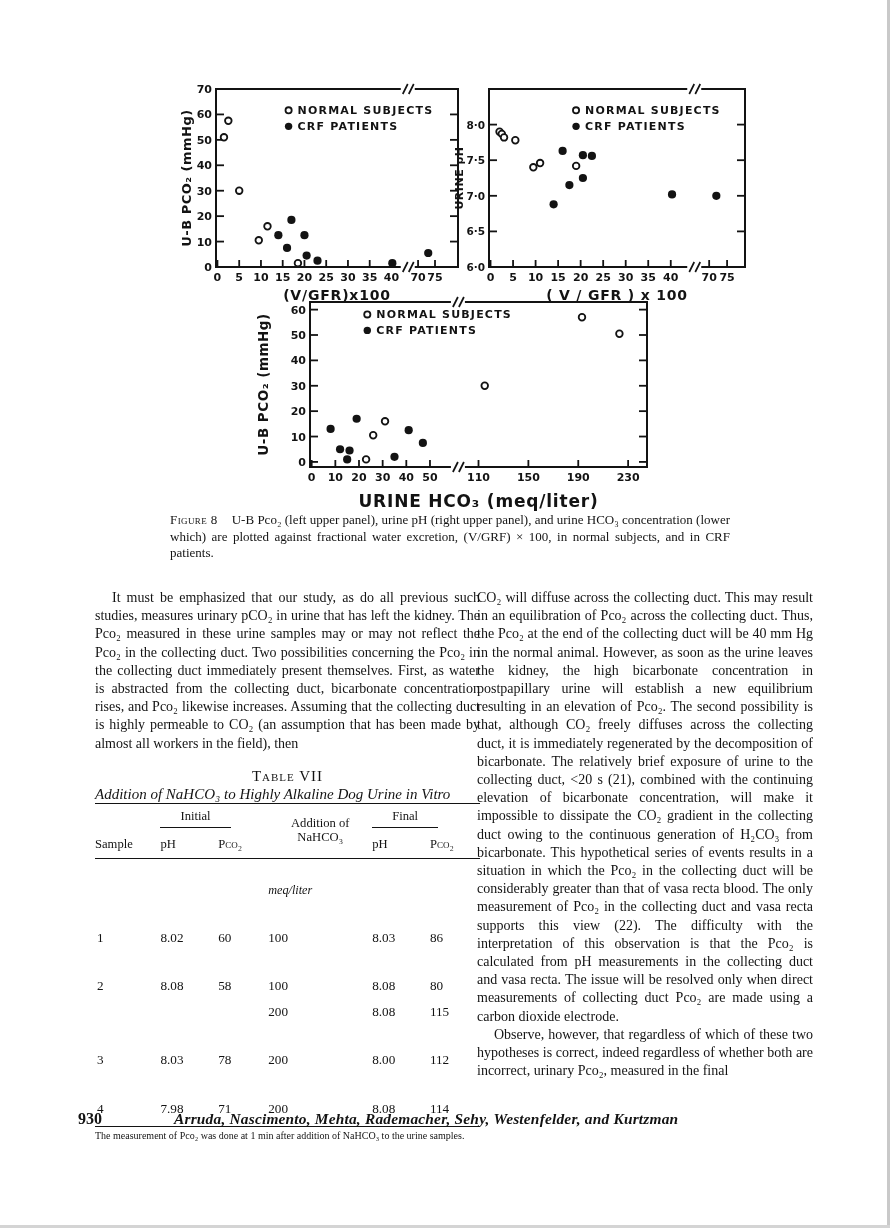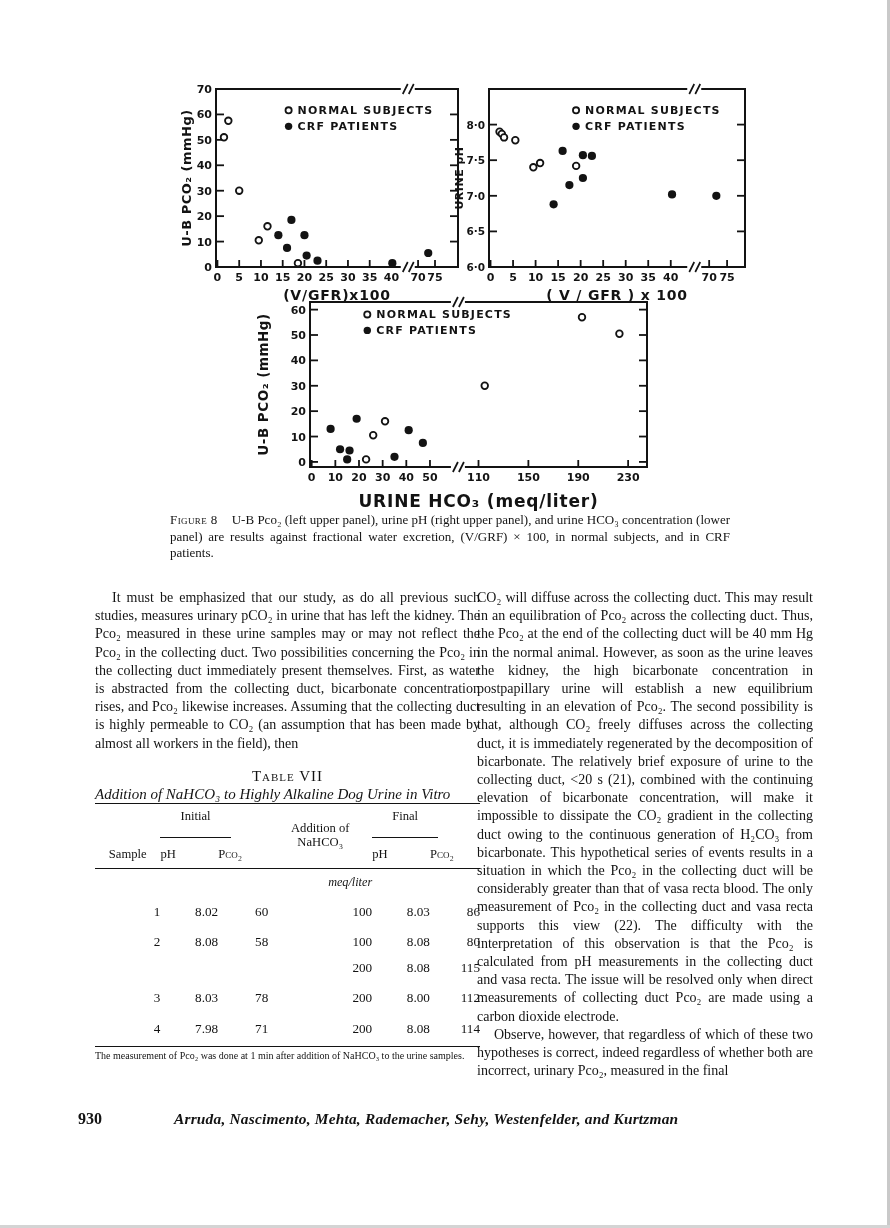--- a/index.html
+++ b/index.html
@@ -22,26 +22,26 @@
   .col{font-size:14px;line-height:18.2px;text-align:justify;}
   .col p{margin:0;}
   .col p.indent{text-indent:17px;}
   
   .tablewrap{margin-top:14px;}
   .tbl-title{text-align:center;font-variant:small-caps;font-size:15px;letter-spacing:1px;margin:0 0 1px 0;}
   .tbl-sub{text-align:left;font-style:italic;font-size:15px;margin:0 0 6px 0;}
   table.vii{width:100%;border-collapse:collapse;border-top:1.6px solid #131313;border-bottom:1.6px solid #131313;font-size:13.2px;}
   table.vii th{font-weight:normal;font-size:12.6px;padding:3px 0 4px 0;}
   table.vii thead tr:last-child th, table.vii th[rowspan]{border-bottom:1.4px solid #131313;}
-  th.samplehead{text-align:center;vertical-align:bottom;padding-left:2px;}
+  th.samplehead{text-align:left;vertical-align:bottom;padding-left:2px;}
   th.addhead{vertical-align:middle;white-space:pre-line;text-align:center;line-height:14px;}
-  .spanrule{display:inline-block;border-bottom:1.1px solid #131313;padding:0 20px 12px 20px;}
+  .spanrule{display:inline-block;border-bottom:1.1px solid #131313;padding:0 20px 2px 20px;}
   .sc{font-variant:small-caps;}
   td.unitcell{font-style:italic;font-size:12.2px;text-align:center;padding:6px 0 2px 0;}
-  table.vii td{text-align:right;padding:4px 0 8px 0;}
+  table.vii td{text-align:left;padding:22px 0 8px 0;}
   table.vii tr.cont td{padding-top:0;padding-bottom:8px;}
   table.vii td.sampcol{padding-left:2px;}
   .tbl-foot{font-size:10px;line-height:17.5px;text-align:justify;margin-top:9px;}
   
   .footer{font-size:16px;}
   .footer .pageno{display:inline-block;font-weight:bold;}
   .footer .authors{font-style:italic;font-weight:600;margin-left:72px;font-size:15.4px;letter-spacing:0.2px;}
   
   .edge-r{position:absolute;right:0;top:0;width:3px;height:100%;background:#c9c9c9;}
   .edge-b{position:absolute;left:0;bottom:0;width:100%;height:3px;background:#d4d4d4;}
@@ -258,21 +258,21 @@
       <circle cx="170.87478" cy="149.8846153846154" r="4.1" fill="#131313"></circle>
       <circle cx="115.29" cy="21.375" r="3.1" fill="#ffffff" stroke="#131313" stroke-width="1.8"></circle>
       <text x="124.29" y="25.375" class="cleg">NORMAL SUBJECTS</text>
       <circle cx="115.29" cy="37.375" r="3.7" fill="#131313"></circle>
       <text x="124.29" y="41.375" class="cleg">CRF PATIENTS</text>
       <text x="226.5" y="214" text-anchor="middle" class="cxlabel" font-size="17">URINE HCO₃ (meq/liter)</text>
       <text x="16" y="91.5" text-anchor="middle" class="cylabel" font-size="13.5" transform="rotate(-90 16 91.5)">U-B PCO₂ (mmHg)</text>
     </svg></div>
 
 <div class="abs caption" style="left:170px;top:512px;width:560px;">
-  <span class="figlabel">Figure 8</span><span class="spacer"></span><span>U-B Pco₂ (left upper panel), urine pH (right upper panel), and urine HCO₃ concentration (lower panel) are results against fractional water excretion, (V/GRF) × 100, in normal subjects, and in CRF patients.</span>
+  <span class="figlabel">Figure 8</span><span class="spacer"></span><span>U-B Pco₂ (left upper panel), urine pH (right upper panel), and urine HCO₃ concentration (lower which) are plotted against fractional water excretion, (V/GRF) × 100, in normal subjects, and in CRF patients.</span>
 </div>
 
 <div class="abs col" style="left:78px;top:589px;width:385px;margin-left:17px;">
   <p class="indent">It must be emphasized that our study, as do all previous such studies, measures urinary pCO₂ in urine that has left the kidney. The Pco₂ measured in these urine samples may or may not reflect the Pco₂ in the collecting duct. Two possibilities concerning the Pco₂ in the collecting duct immediately present themselves. First, as water is abstracted from the collecting duct, bicarbonate concentration rises, and Pco₂ likewise increases. Assuming that the collecting duct is highly permeable to CO₂ (an assumption that has been made by almost all workers in the field), then</p>
 
   <div class="tablewrap">
     <p class="tbl-title">Table VII</p>
     <p class="tbl-sub">Addition of NaHCO₃ to Highly Alkaline Dog Urine in Vitro</p>
     <table class="vii">
       <colgroup>

